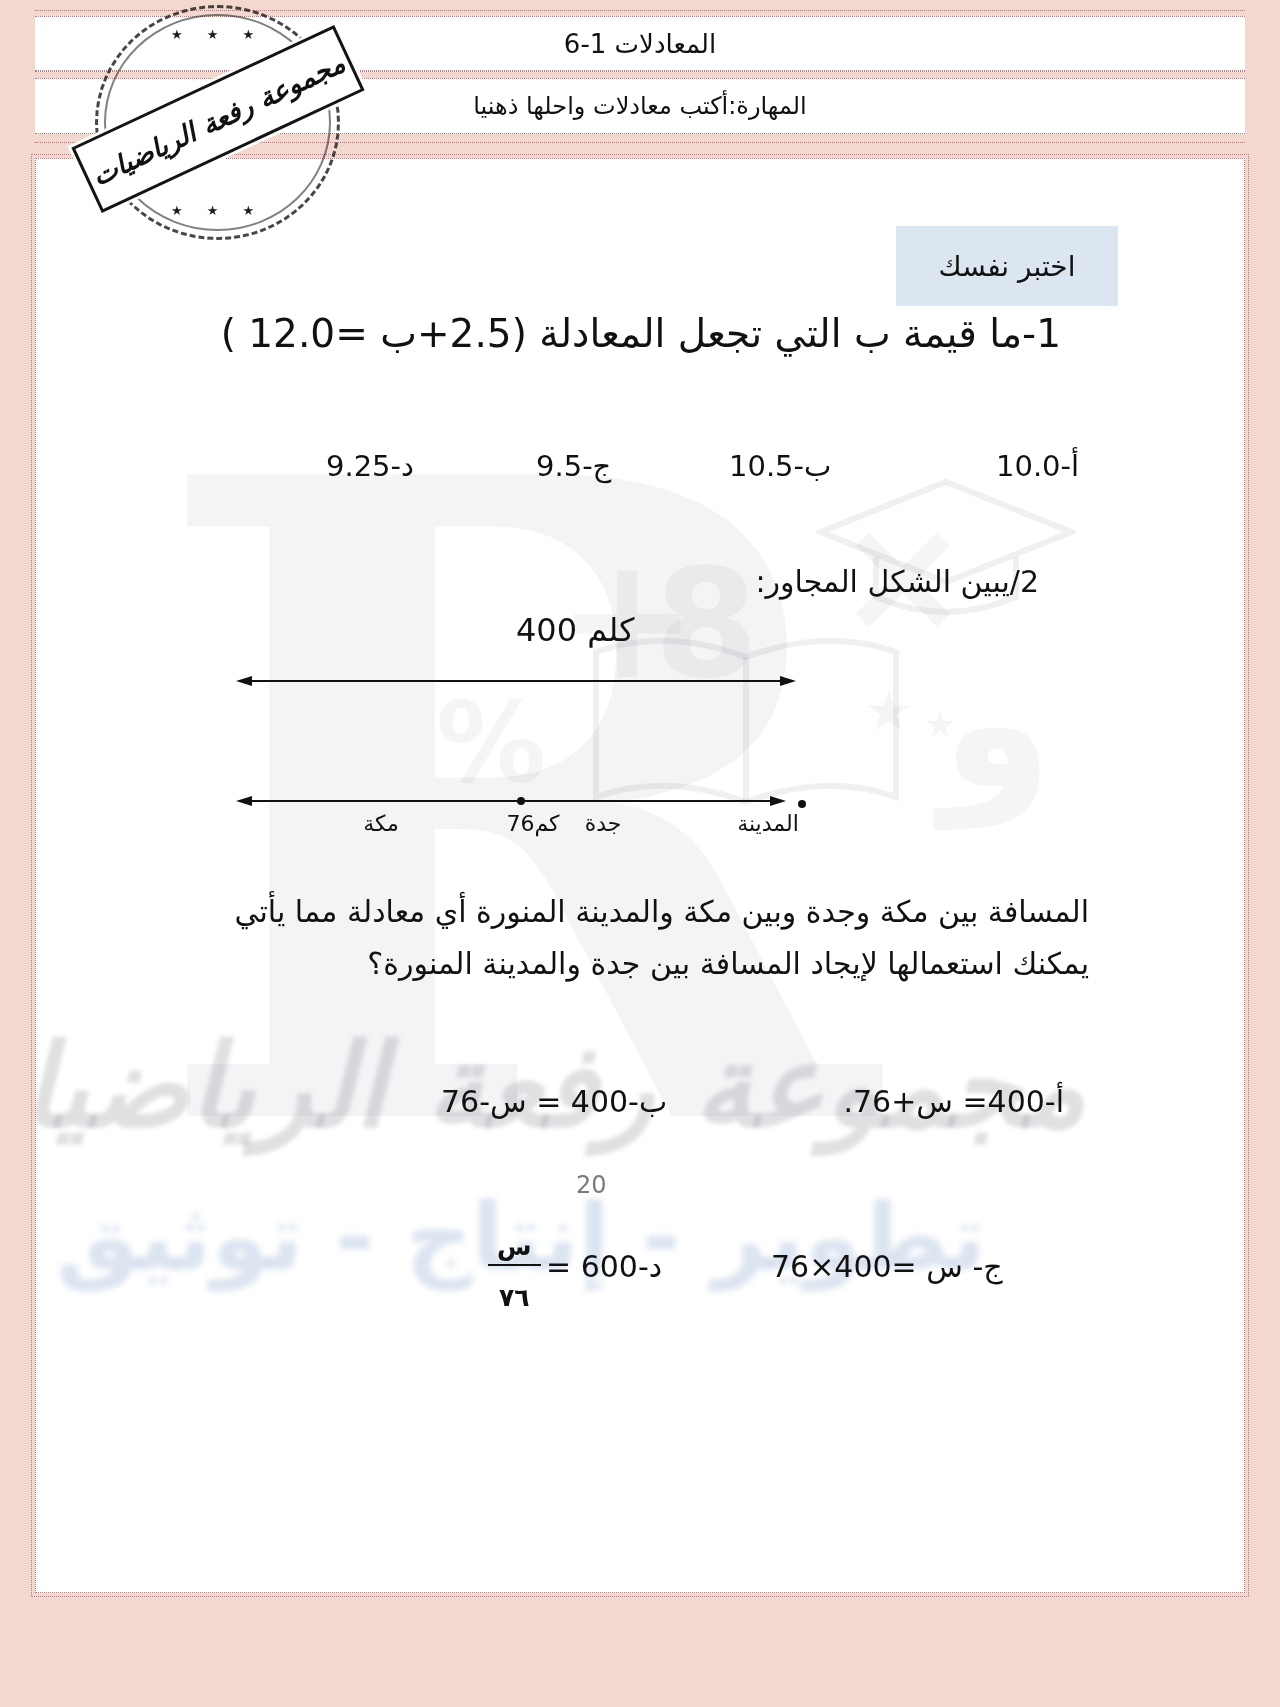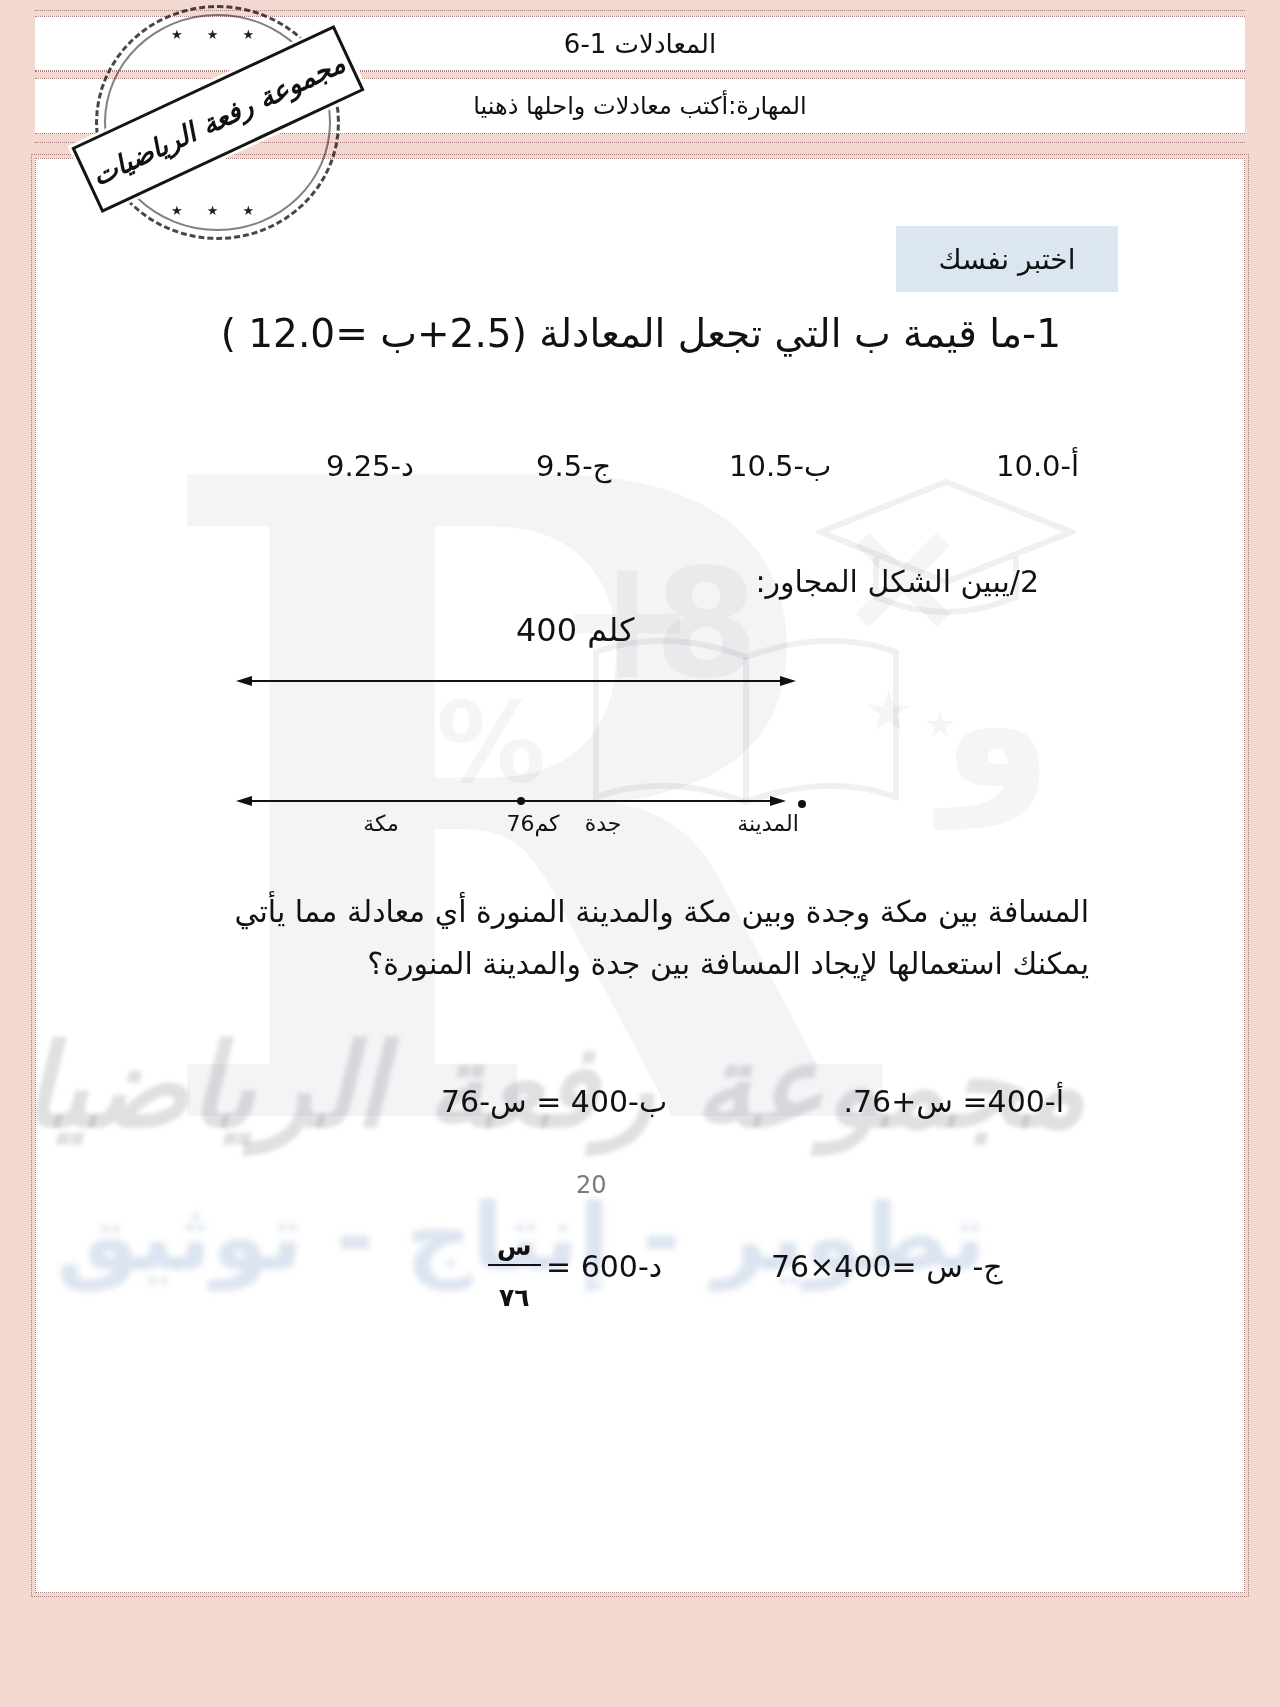--- a/index.html
+++ b/index.html
@@ -70,21 +70,21 @@
     color:rgba(85,85,100,.18); filter:blur(2px);
   }
   .wm-blue {
     left:290px; top:1025px; width:660px; text-align:center; white-space:nowrap;
     font-size:92px; font-weight:bold;
     color:rgba(135,165,205,.30); filter:blur(3px);
   }
 
   
   .test-box {
-    position:absolute; left:860px; top:67px; width:222px; height:66px;
+    position:absolute; left:860px; top:67px; width:222px; height:80px;
     background:var(--test-box-bg, #dce6f1);
     display:flex; align-items:center; justify-content:center;
     font-size:28px;
   }
   .q1-text {
     position:absolute; left:0; right:183px; top:152px;
     text-align:right; font-size:39px;
   }
   .q1-options { position:absolute; left:0; top:290px; width:100%; height:44px; font-size:29px; }
   .q1-options .opt { position:absolute; white-space:nowrap; }

